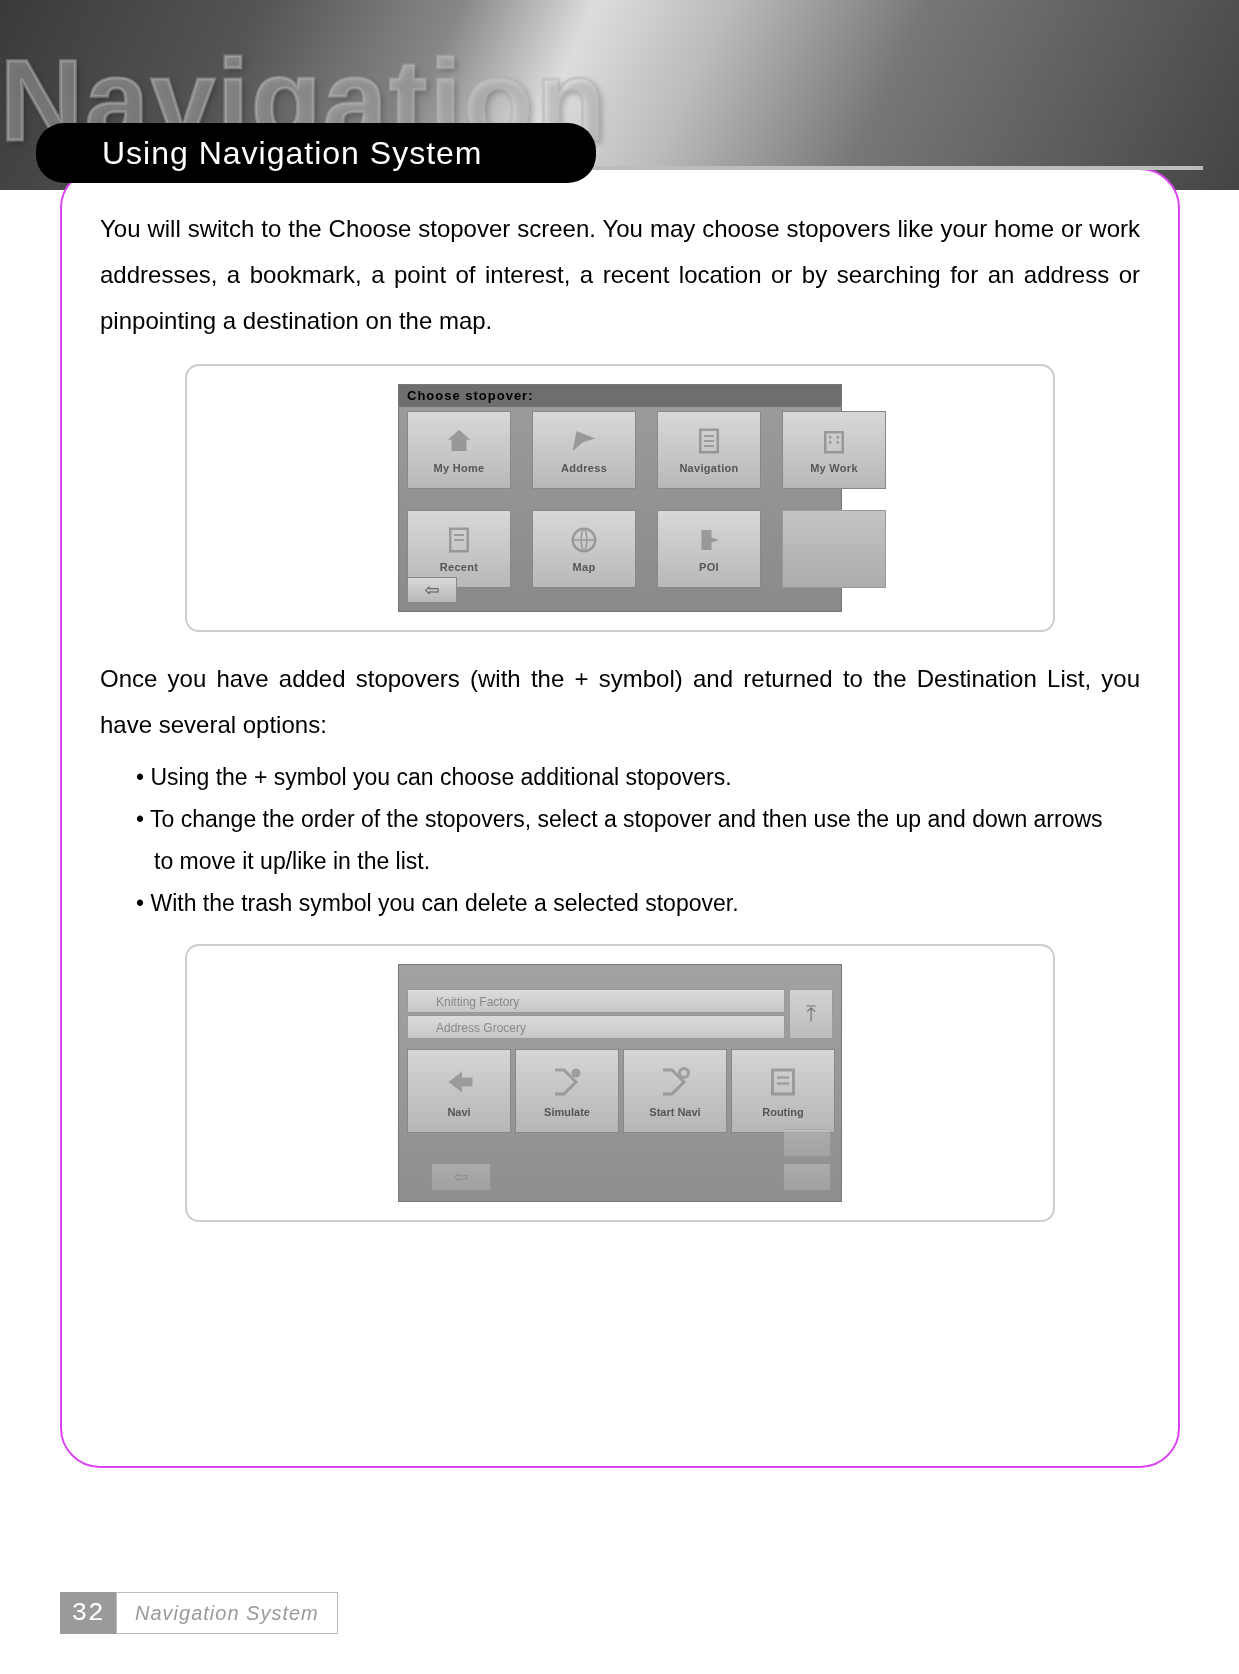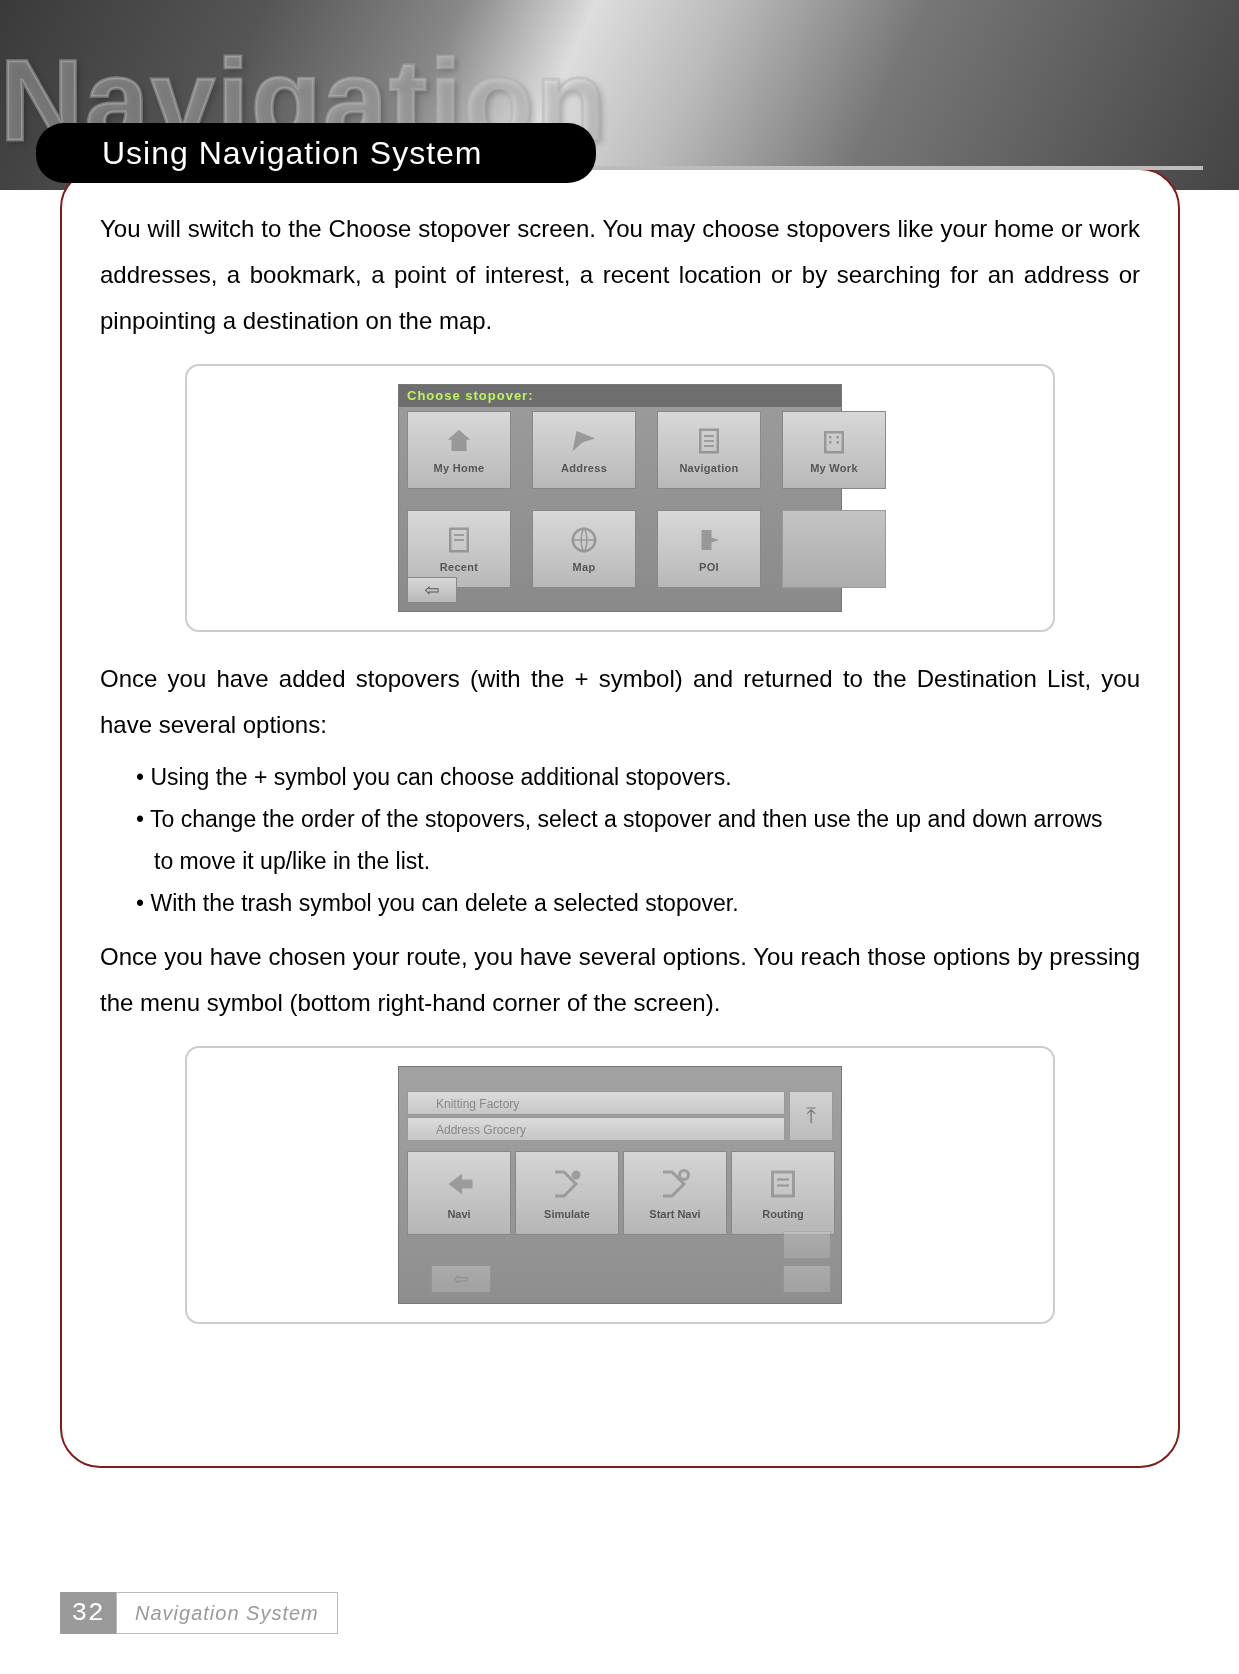--- a/index.html
+++ b/index.html
@@ -67,21 +67,21 @@
     z-index: 2;
   }
 
   
   .content-panel {
     position: absolute;
     top: 168px;
     left: 60px;
     width: 1120px;
     height: 1300px;
-    border: 2px solid #7f1d1d;
+    border: 2px solid #d946ef;
     border-radius: 40px;
     background: #fff;
     padding: 36px 38px 20px 38px;
     z-index: 1;
   }
 
   .content-panel p.body-text {
     font-size: 24px;
     line-height: 46px;
     text-align: justify;
@@ -116,21 +116,21 @@
     margin: 0 auto;
     background: #999;
     border: 1px solid #777;
     position: relative;
   }
 
   
   .shot1 { width: 444px; height: 228px; background: linear-gradient(#9c9c9c,#8a8a8a); }
   .shot1 .titlebar {
     position: absolute; top: 0; left: 0; right: 0; height: 22px;
-    background: #6e6e6e; color: #bef264; font-size: 13px; font-weight: bold;
+    background: #6e6e6e; color: #000000; font-size: 13px; font-weight: bold;
     padding-left: 8px; line-height: 22px; letter-spacing: 1px;
     font-family: Verdana, sans-serif;
   }
   .s1-grid {
     position: absolute; top: 26px; left: 8px;
     display: grid; grid-template-columns: repeat(4, 104px);
     grid-template-rows: repeat(2, 78px); gap: 21px;
   }
   .s1-btn {
     background: linear-gradient(#d8d8d8,#b8b8b8);
@@ -297,21 +297,20 @@
 
   <p class="body-text">Once you have added stopovers (with the + symbol) and returned to the Destination List, you have several options:</p>
 
   <ul class="bullets">
     <li>Using the + symbol you can choose additional stopovers.</li>
     <li>To change the order of the stopovers, select a stopover and then use the up and down arrows</li>
     <li class="indent-cont">to move it up/like in the list.</li>
     <li>With the trash symbol you can delete a selected stopover.</li>
   </ul>
 
-  <p class="body-text">Once you have chosen your route, you have several options. You reach those options by pressing the menu symbol (bottom right-hand corner of the screen).</p>
 
   <div class="shot-frame">
     <div class="shot-inner shot2">
       <div class="s2-row r1">Knitting Factory</div>
       <div class="s2-row r2">Address Grocery</div>
       <div class="s2-up">
         <span>⤒</span>
       </div>
       <div class="s2-grid">
         <div class="s2-btn">

